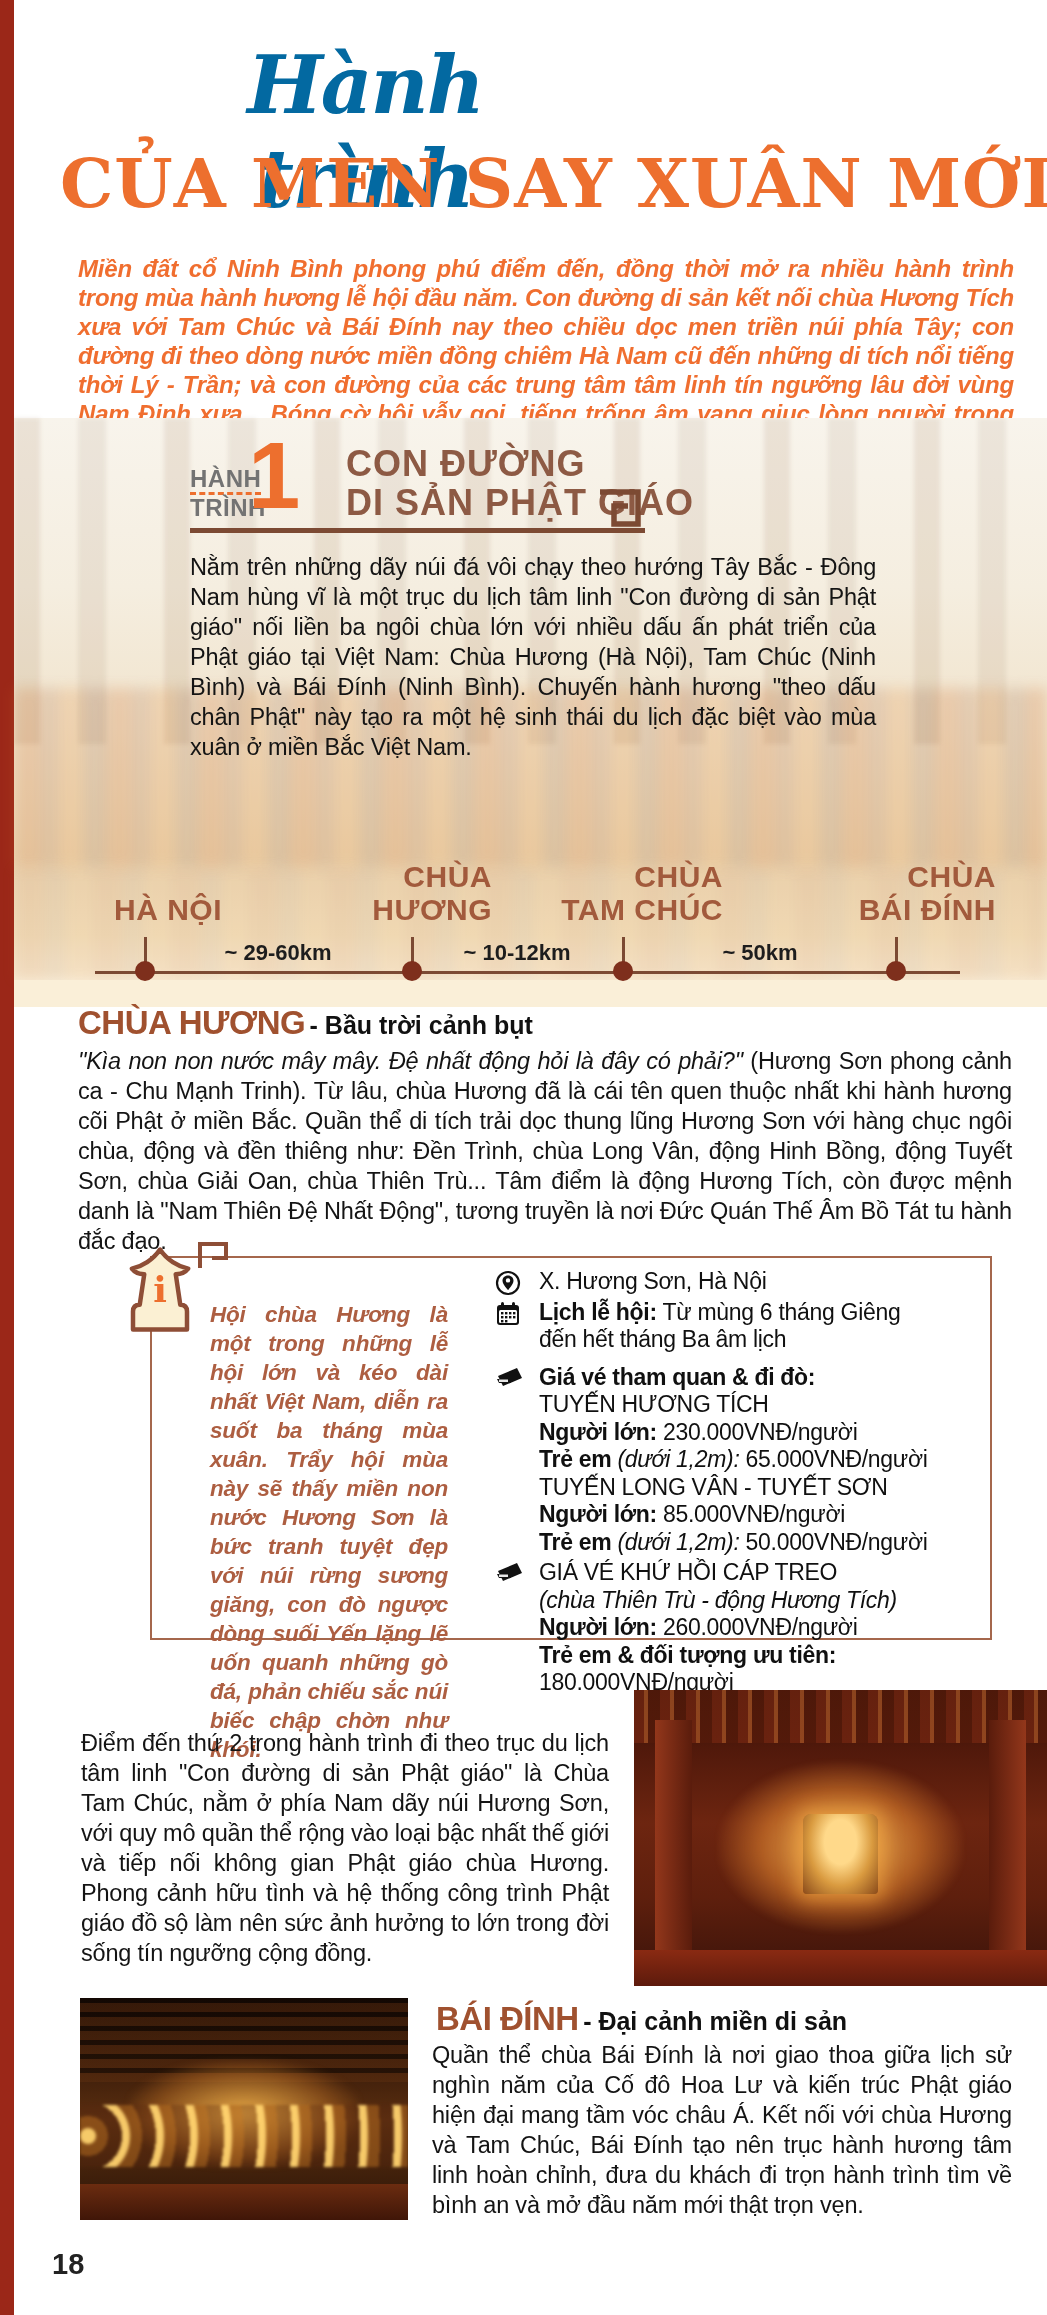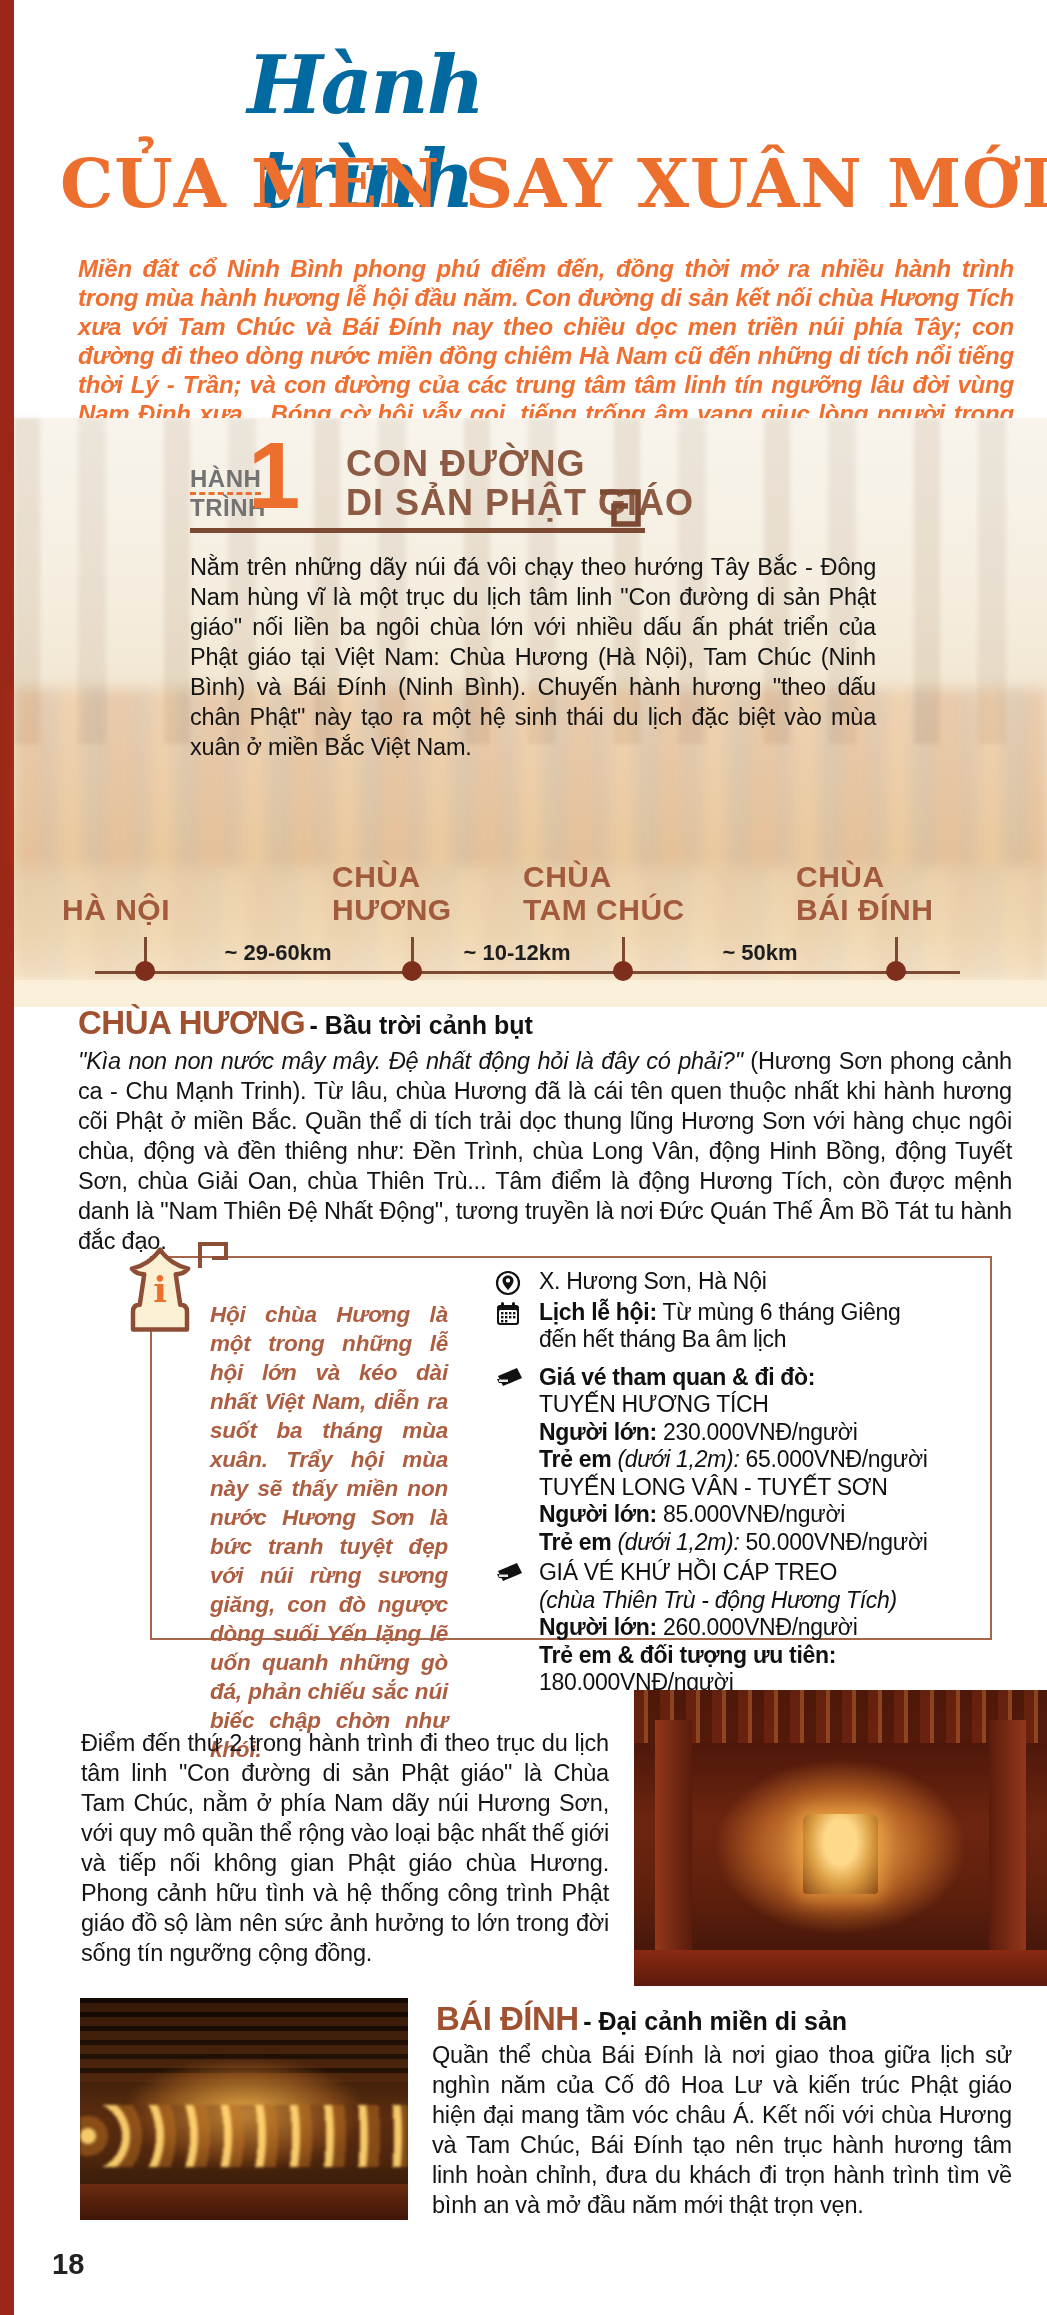--- a/index.html
+++ b/index.html
@@ -39,21 +39,21 @@
   .badge .dash{border-bottom:3px dashed #ed6f2e;padding-bottom:1px;display:inline-block;}
   .badge-num{left:248px;top:436px;font-size:94px;line-height:80px;font-weight:800;color:#ed6f2e;}
   .sec1-title{left:346px;top:444px;font-size:36px;line-height:39px;font-weight:700;color:#8d5a44;letter-spacing:1px;}
   .hook{left:598px;top:486px;}
   .sec1-underline{left:190px;top:528px;width:455px;height:5px;background:#7c4a33;}
   .sec1-body{left:190px;top:552px;width:686px;}
 
   .body-text{font-size:23.5px;line-height:30px;text-align:justify;color:#141414;letter-spacing:-0.2px;}
 
   
-  .stop{position:absolute;text-align:left;color:#a25a3c;font-weight:700;font-size:30px;line-height:33px;letter-spacing:.5px;}
+  .stop{position:absolute;text-align:right;color:#a25a3c;font-weight:700;font-size:30px;line-height:33px;letter-spacing:.5px;}
   .route-line{left:95px;top:971px;width:865px;height:3px;background:#7c4a33;}
   .pstem{position:absolute;width:3px;height:30px;top:937px;background:#7c4a33;}
   .pdot{position:absolute;width:20px;height:20px;top:961px;border-radius:50% 50% 50% 50%;background:#7e2f1c;}
   .dist{position:absolute;top:940px;width:150px;text-align:center;font-size:22px;font-weight:700;color:#1d1d1d;}
 
   
   .sec-head{white-space:nowrap;}
   .sec-head .h-brown{font-size:33px;font-weight:800;color:#a0512f;letter-spacing:-0.5px;}
   .sec-head .h-black{font-size:25px;font-weight:700;color:#111;}
 

